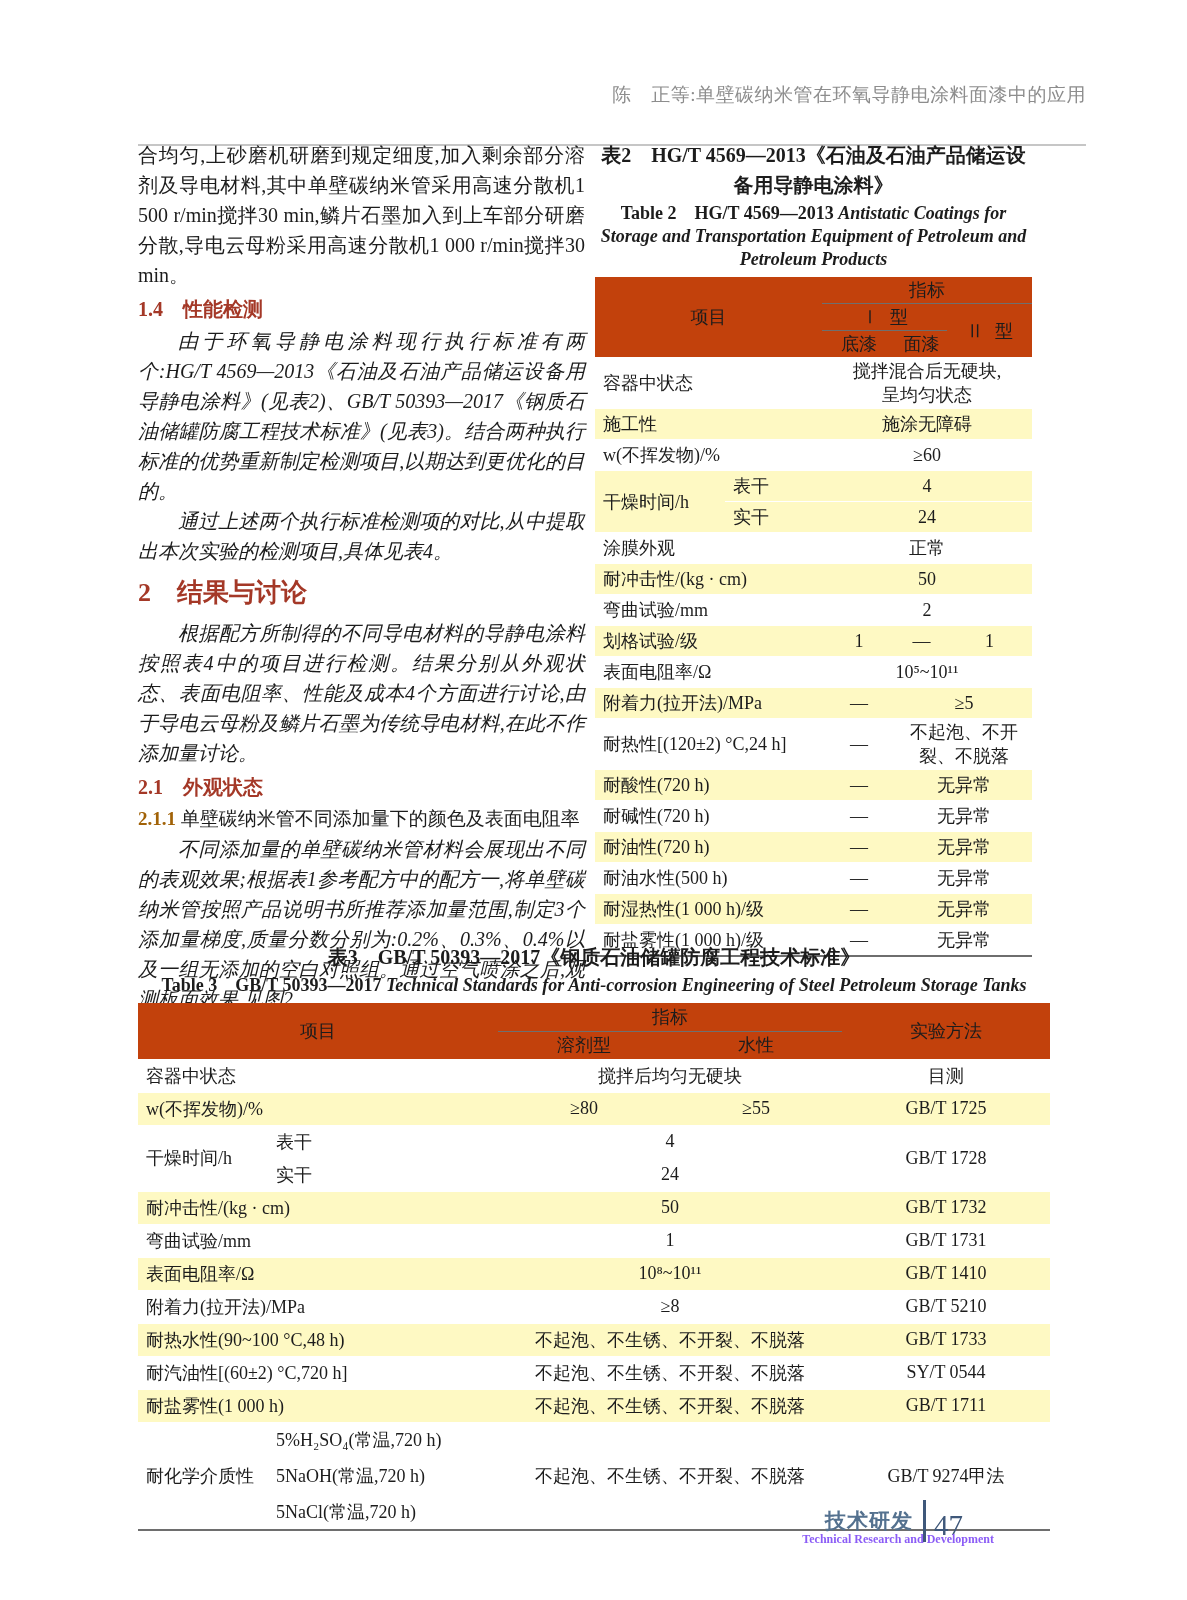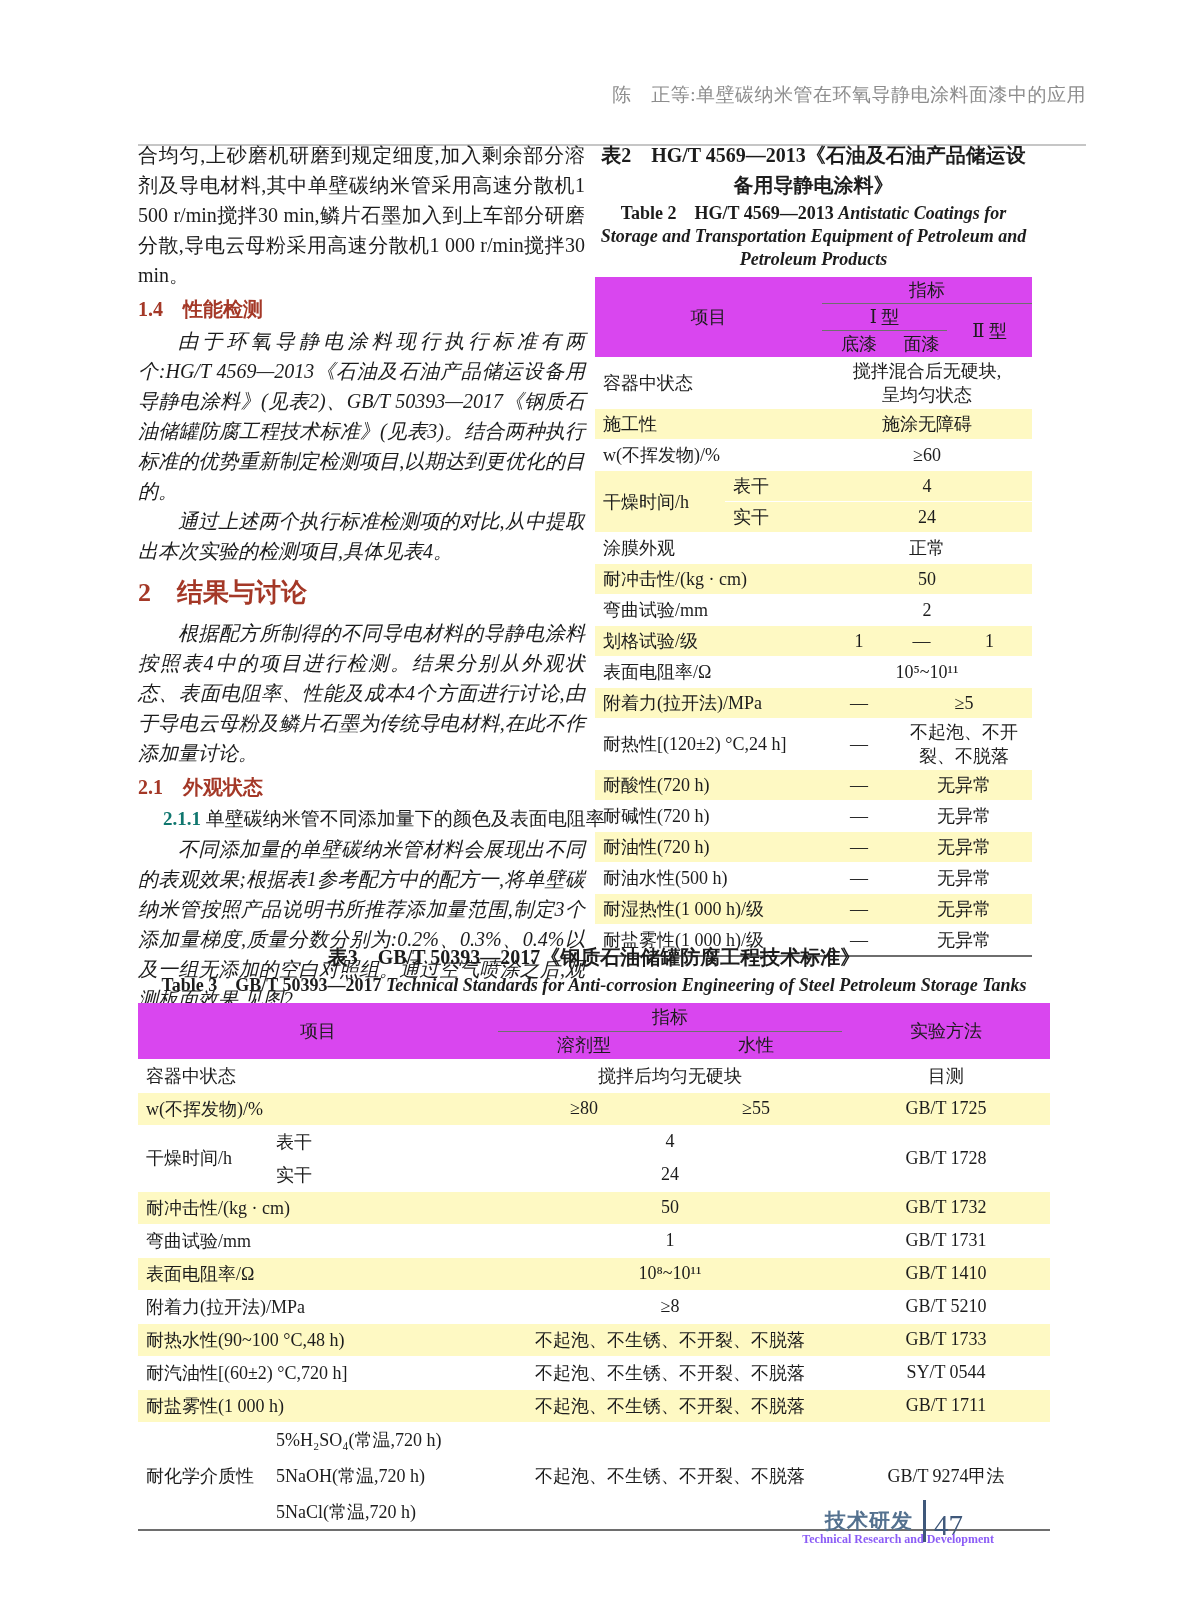--- a/index.html
+++ b/index.html
@@ -21,33 +21,33 @@
   
   .left-col{position:absolute;top:140px;left:138px;width:447px;}
   .right-col{position:absolute;top:140px;left:595px;width:437px;}
   .para{font-size:20px;line-height:30px;text-align:justify;margin:0;}
   .indent{text-indent:2em;font-style:italic;}
   .h-red{color:#A43827;font-weight:bold;}
   .h14{font-size:20px;line-height:34px;margin:2px 0 0 0;}
   .h2big{font-size:26px;line-height:46px;margin:4px 0 2px 0;}
   .h21{font-size:20px;line-height:34px;margin:2px 0 0 0;}
   .h211{font-size:19px;line-height:30px;margin:0;white-space:nowrap;}
-  .h211 .num{color:#0f766e;font-weight:bold;margin-left:25px;}
+  .h211 .num{color:#a16207;font-weight:bold;}
   
   .tbl-title-cn{font-size:20px;line-height:30px;font-weight:bold;text-align:center;margin:0;}
   .tbl-title-en{font-size:18px;line-height:23px;font-weight:bold;text-align:center;margin:2px 0 6px 0;}
   .tbl-title-en .it{font-style:italic;}
   
   table{border-collapse:collapse;table-layout:fixed;}
   #table2,#table3{width:100%;}
   th,td{
     font-size:18px;font-weight:normal;text-align:center;vertical-align:middle;
     padding:1px 2px;white-space:pre-line;
   }
-  thead th{background:#d946ef;}
+  thead th{background:#c2410c;font-family:Liberation Mono, monospace;}
   tbody tr.shade td{background:#fef9c3;}
   tbody td{border-top:1px solid #ffffff;height:28px;}
   #table3 tbody td{height:30px;}
   td.lbl,th.lbl{text-align:left;padding-left:8px;}
   td.sub{text-align:left;padding-left:8px;}
   .bb{border-bottom:1px solid #6f6f6f;}
   table{border-bottom:2px solid #6e6e6e;}
   #table2 thead tr{height:26px;}
   #table3 thead tr{height:28px;}
   

